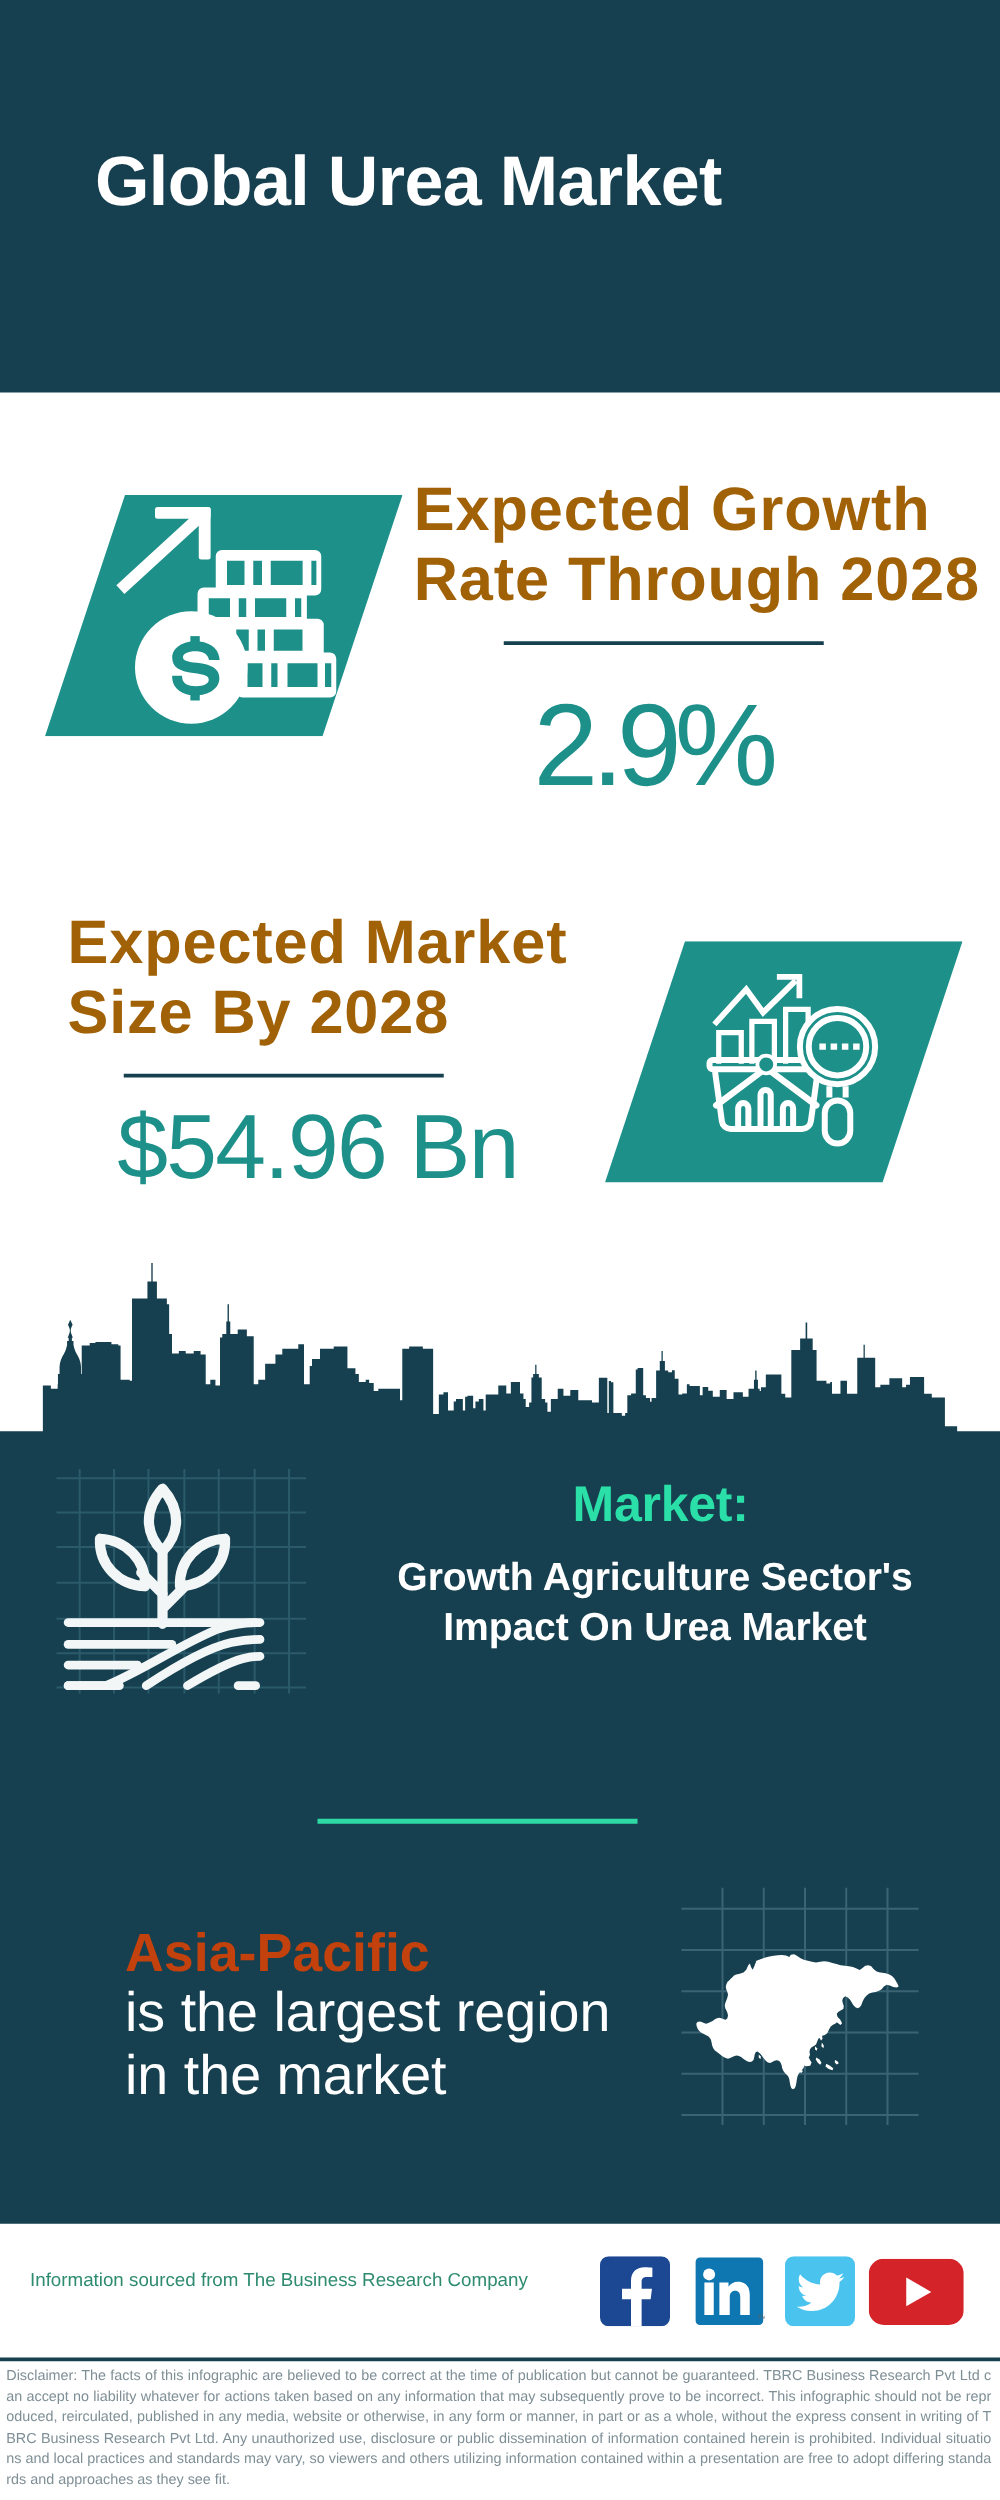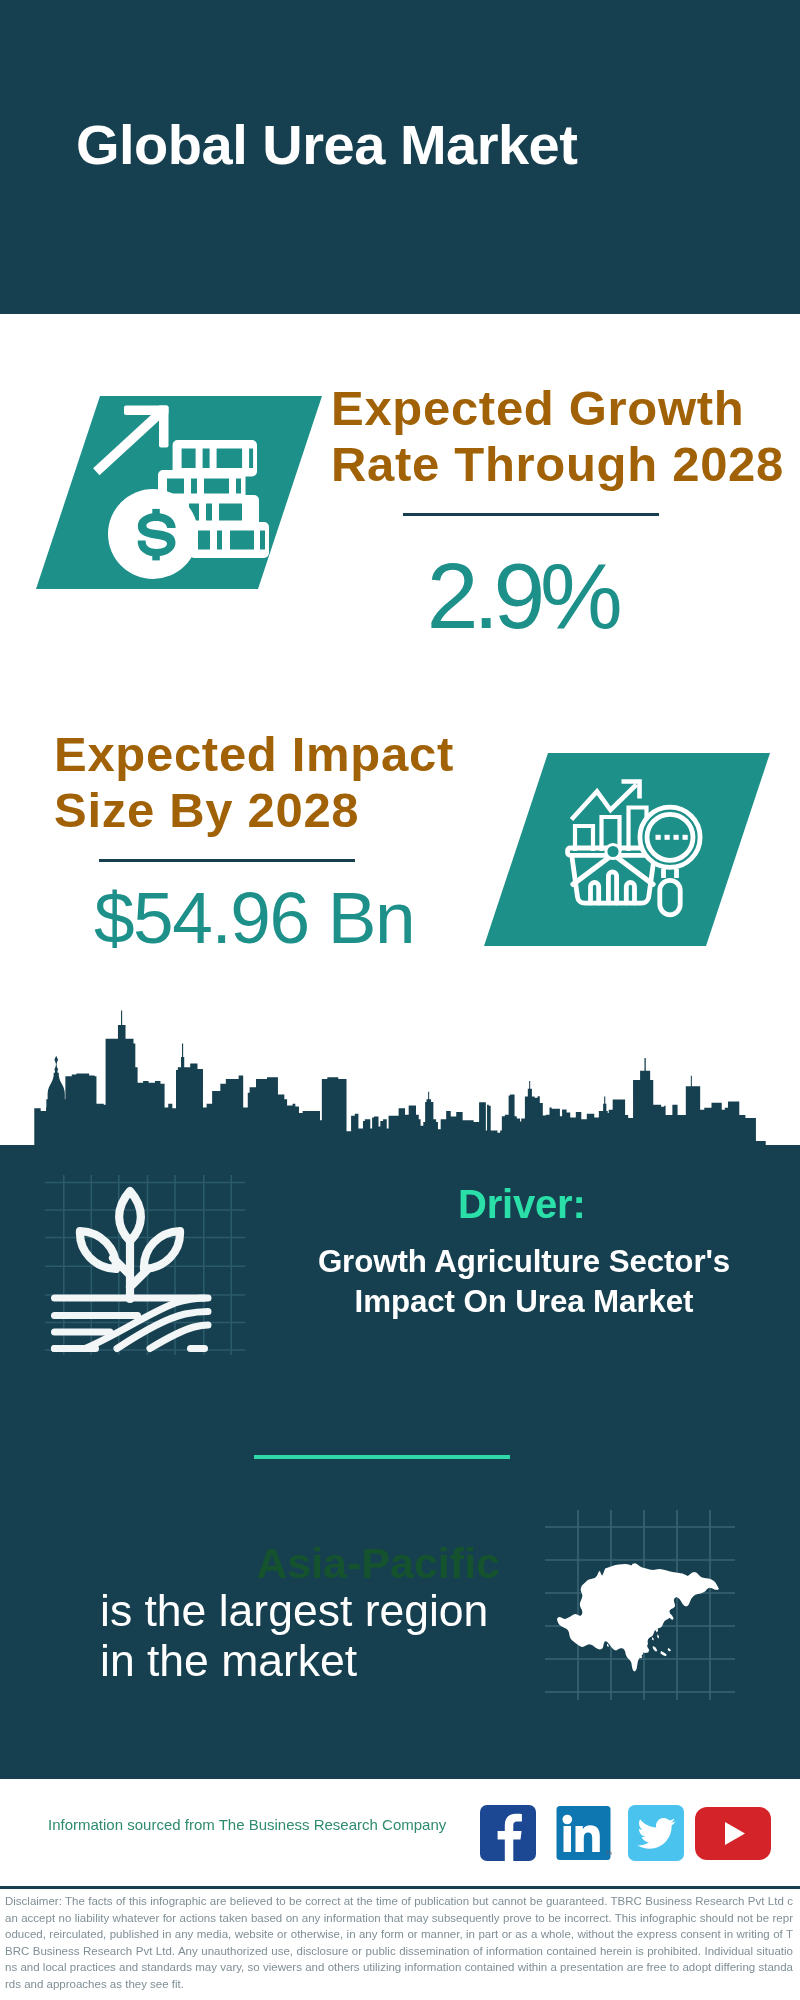--- a/index.html
+++ b/index.html
@@ -16,21 +16,21 @@
   
   .darkbody{position:absolute;left:0;top:1145px;width:800px;height:634px;background:#16404f;}
   .skyline{position:absolute;left:0;top:1013px;width:800px;height:160px;}
 
   
   .drv-label{position:absolute;font-size:40px;letter-spacing:-0.2px;font-weight:bold;color:#2ae0a8;line-height:1;white-space:nowrap;}
   .drv-text{position:absolute;font-size:31.3px;font-weight:bold;color:#ffffff;line-height:40px;text-align:center;white-space:nowrap;letter-spacing:-0.1px;}
   .mid-rule{position:absolute;height:4px;background:#2fd9a5;}
 
   
-  .reg-name{position:absolute;font-size:43px;font-weight:bold;color:#14532d;line-height:1;text-align:right;white-space:nowrap;}
+  .reg-name{position:absolute;font-size:43px;font-weight:bold;color:#c2410c;line-height:1;text-align:left;white-space:nowrap;}
   .reg-text{position:absolute;font-size:44.5px;color:#ffffff;line-height:50px;text-align:left;white-space:nowrap;}
 
   
   .src{position:absolute;font-size:15px;color:#2e8b6f;line-height:26px;}
   .social{position:absolute;top:1805px;}
   .hr-foot{position:absolute;left:0;top:1886px;width:800px;height:3px;background:#16404f;}
   .disc{position:absolute;left:5px;top:1893px;width:788px;font-size:11.5px;color:#7f8f96;line-height:16.5px;text-align:justify;word-break:break-all;}
 </style>
 </head>
 <body>
@@ -74,21 +74,21 @@
   </svg>
 
   <div class="stat-head" style="left:331px;top:380px;width:400px;">
     <div>Expected Growth</div>
     <div>Rate Through 2028</div>
   </div>
   <div class="rule" style="left:403px;top:513px;width:256px;"></div>
   <div class="stat-val" style="left:322px;top:550px;width:400px;font-size:93px;letter-spacing:-5.4px;">2.9%</div>
 
   <div class="stat-head" style="left:54px;top:726px;width:400px;">
-    <div>Expected Impact</div>
+    <div>Expected Market</div>
     <div>Size By 2028</div>
   </div>
   <div class="rule" style="left:99px;top:859px;width:256px;"></div>
   <div class="stat-val" style="left:4px;top:881px;width:500px;font-size:73px;letter-spacing:-1.4px;">$54.96 Bn</div>
 
   <svg class="icon2" style="position:absolute;left:484px;top:753px;" width="286" height="193" viewBox="0 0 286 193">
     <polygon points="64,0 286,0 222,193 0,193" fill="#1d908a"></polygon>
     <g transform="translate(81,26)" fill="none" stroke="#fff" stroke-width="4.2" stroke-linejoin="miter" stroke-linecap="butt">
 
       <polyline points="6.5,40.5 32,12.5 45.5,31.0 71.5,5.5" stroke-width="4.6"></polyline>
@@ -157,21 +157,21 @@
       <rect x="6" y="170" width="48" height="7" rx="3.5"></rect>
       <rect x="142" y="170" width="21" height="7" rx="3.5"></rect>
     </g>
     <g fill="none" stroke="#f2f6f7" stroke-width="7" stroke-linecap="round">
       <path d="M9.5,173.5 L40,173.5 C72,160 100,140 130,128 C142,124 153,123 163,123"></path>
       <path d="M72,173.5 C100,155 122,143 140,139 C150,137 157,136.5 163,136.5"></path>
       <path d="M105,173.5 C124,162 138,155 149,152 C155,150.5 159,150 163,150"></path>
     </g>
   </svg>
 
-  <div class="drv-label" style="left:458px;top:1184px;">Driver:</div>
+  <div class="drv-label" style="left:458px;top:1184px;">Market:</div>
   <div class="drv-text" style="left:294px;top:1242px;width:460px;">
     <div>Growth Agriculture Sector's</div>
     <div>Impact On Urea Market</div>
   </div>
   <div class="mid-rule" style="left:254px;top:1455px;width:256px;"></div>
 
   <div class="reg-name" style="left:100px;top:1542px;width:400px;">Asia-Pacific</div>
   <div class="reg-text" style="left:100px;top:1586px;width:400px;">
     <div>is the largest region</div>
     <div>in the market</div>
@@ -195,21 +195,21 @@
       <path d="M78,128 l2.0,4.0 2.6,4.6 2.0,3.4 -1.6,1.6 -2.6,-2.6 -2.6,-4.0 -1.6,-4.0 Z"></path>
       <path d="M87,144 l3.4,1.0 4.0,0.6 3.0,1.0 -1.0,1.6 -4.0,-0.6 -4.0,-1.0 -2.0,-1.0 Z"></path>
       <path d="M108,136 l2.6,1.6 1.6,2.6 -1.0,1.6 -2.0,-1.6 -1.6,-2.6 Z"></path>
       <path d="M116,141 l3.0,1.6 2.6,2.0 -0.6,1.6 -3.0,-1.0 -2.6,-2.0 Z"></path>
       <path d="M123,138 l2.0,1.0 1.0,1.6 -1.6,1.0 -1.6,-1.6 Z"></path>
       <path d="M110,108 l1.6,2.0 0,2.6 -1.6,-1.0 -0.4,-2.6 Z"></path>
       <path d="M62,133.5 l1.6,1.6 0,2.0 -1.6,-1.0 Z"></path>
     </g>
   </svg>
 
-  <div class="src" style="left:48px;top:1812px;text-align:center;">
+  <div class="src" style="left:24px;top:1812px;text-align:center;">
     <div>Information sourced from The Business Research Company</div>
   </div>
 
   <svg class="social" style="left:480px;" width="56" height="56" viewBox="0 0 56 56">
     <rect x="0" y="0" width="56" height="56" rx="7" ry="7" fill="#1b4793"></rect>
     <path d="M33.3,56 V34.4 h7.2 l1.1,-8.4 h-8.3 v-5.3 c0,-2.4 0.7,-4.1 4.2,-4.1 h4.4 v-7.5 c-0.8,-0.1 -3.4,-0.3 -6.4,-0.3 c-6.4,0 -10.7,3.9 -10.7,11 v6.2 h-7.2 v8.4 h7.2 V56 Z" fill="#ffffff"></path>
   </svg>
 
   <svg class="social" style="left:556px;" width="56" height="56" viewBox="0 0 56 56">
     <rect x="0.5" y="1" width="54" height="54" rx="3.5" ry="3.5" fill="#0e76b0"></rect>

